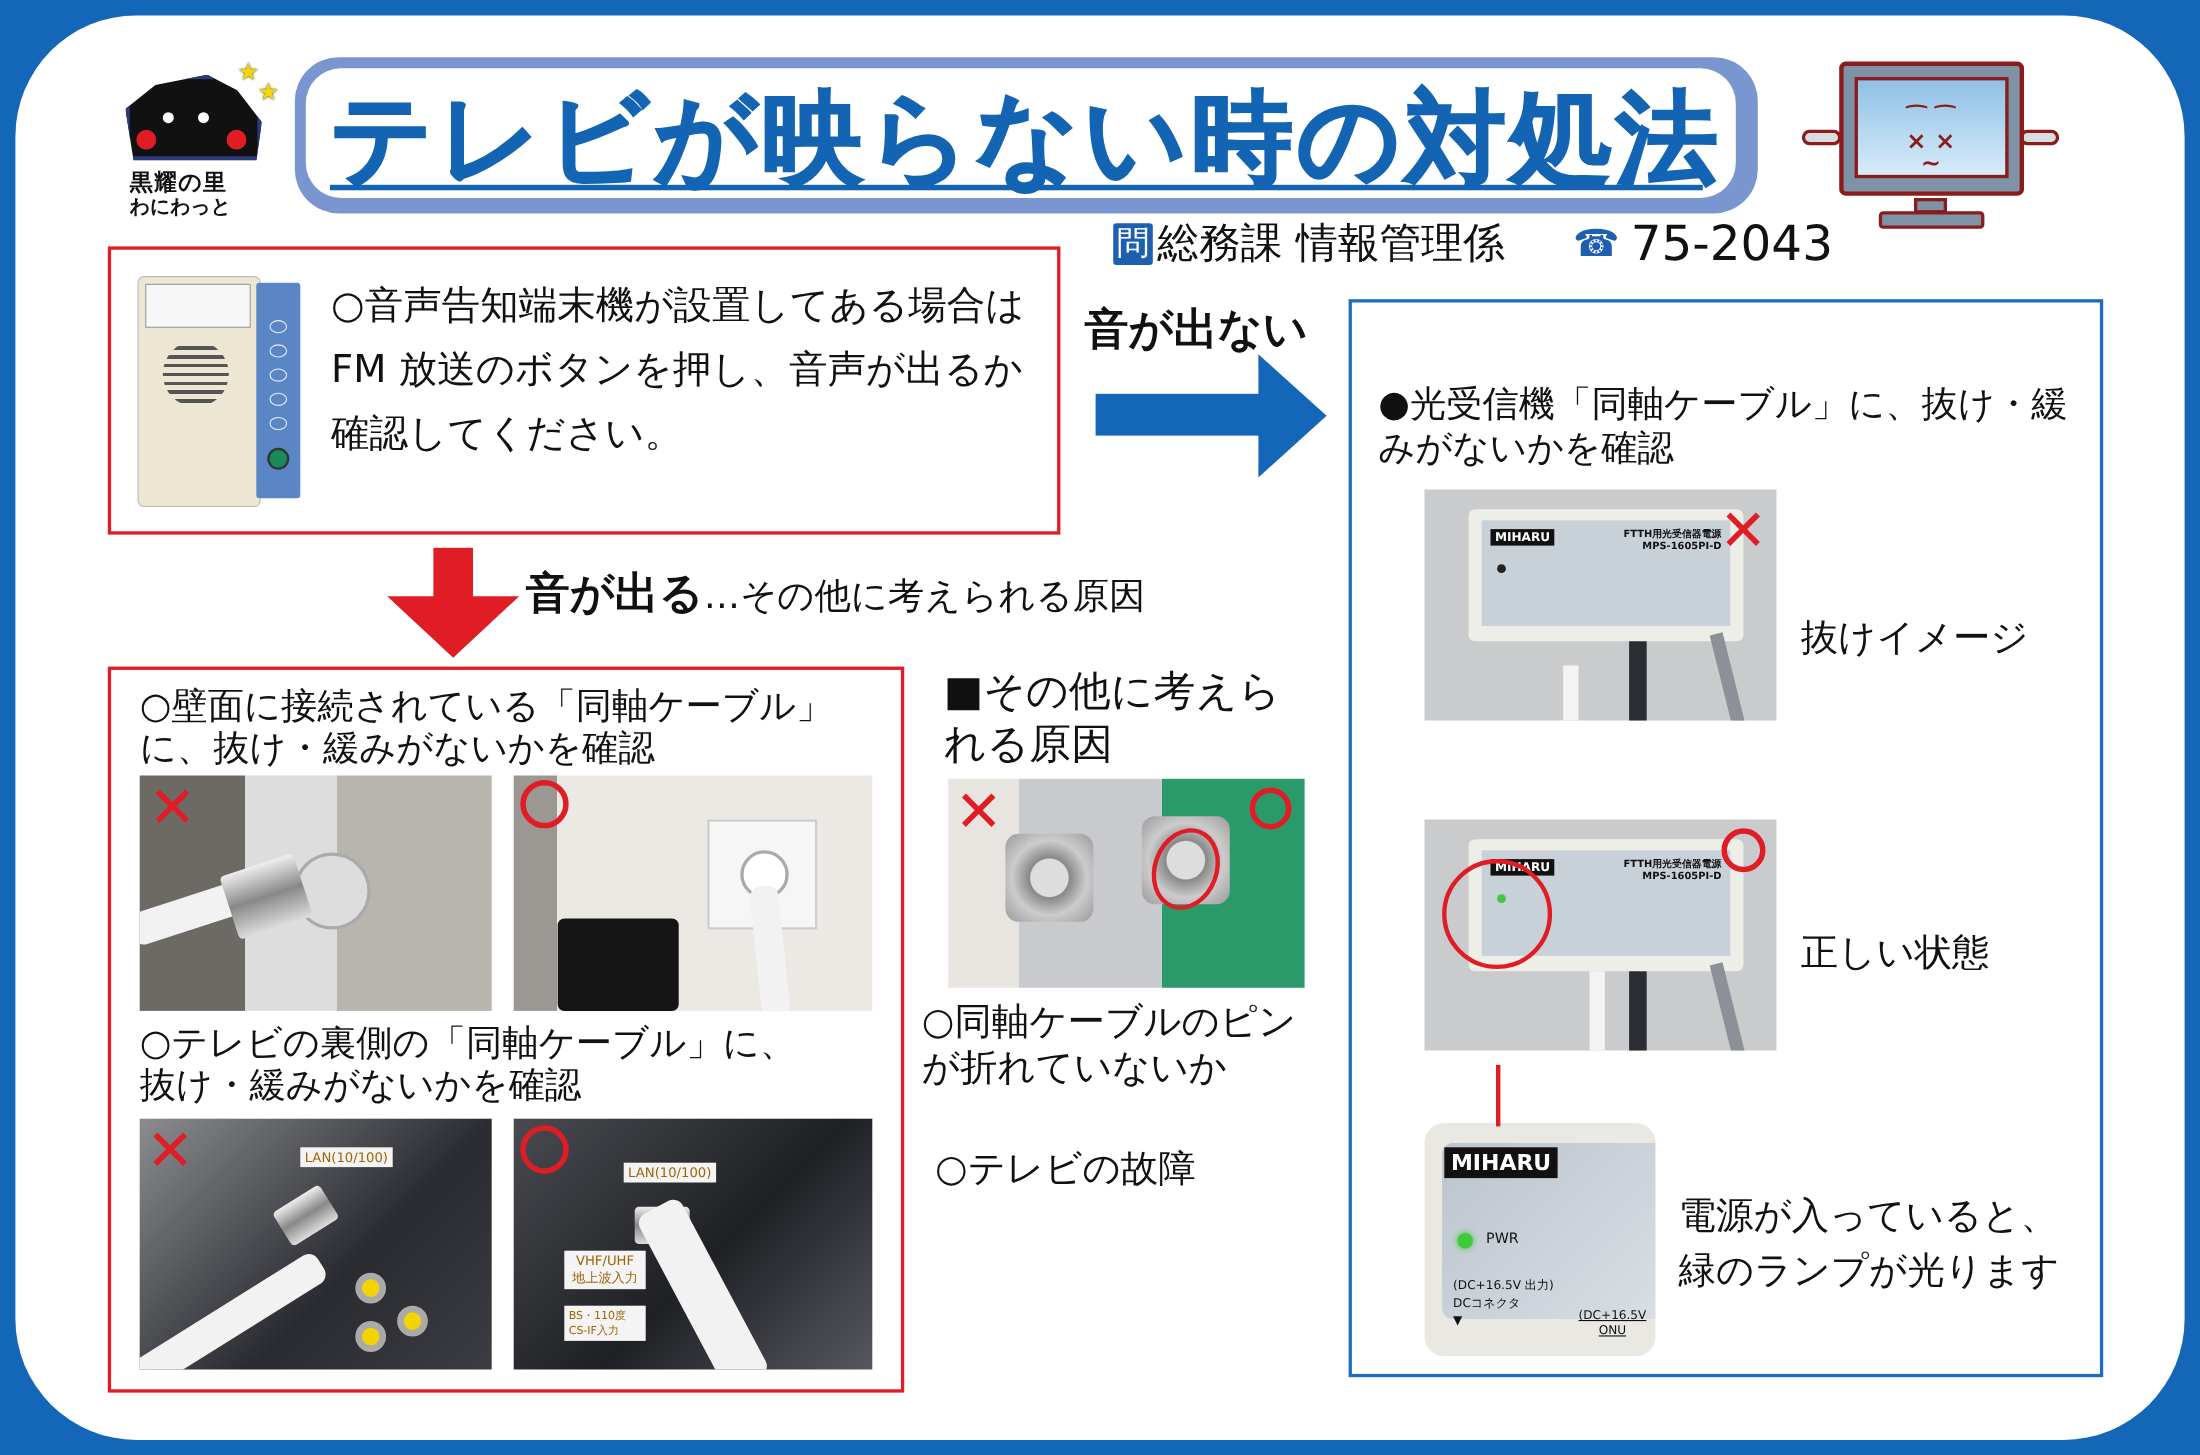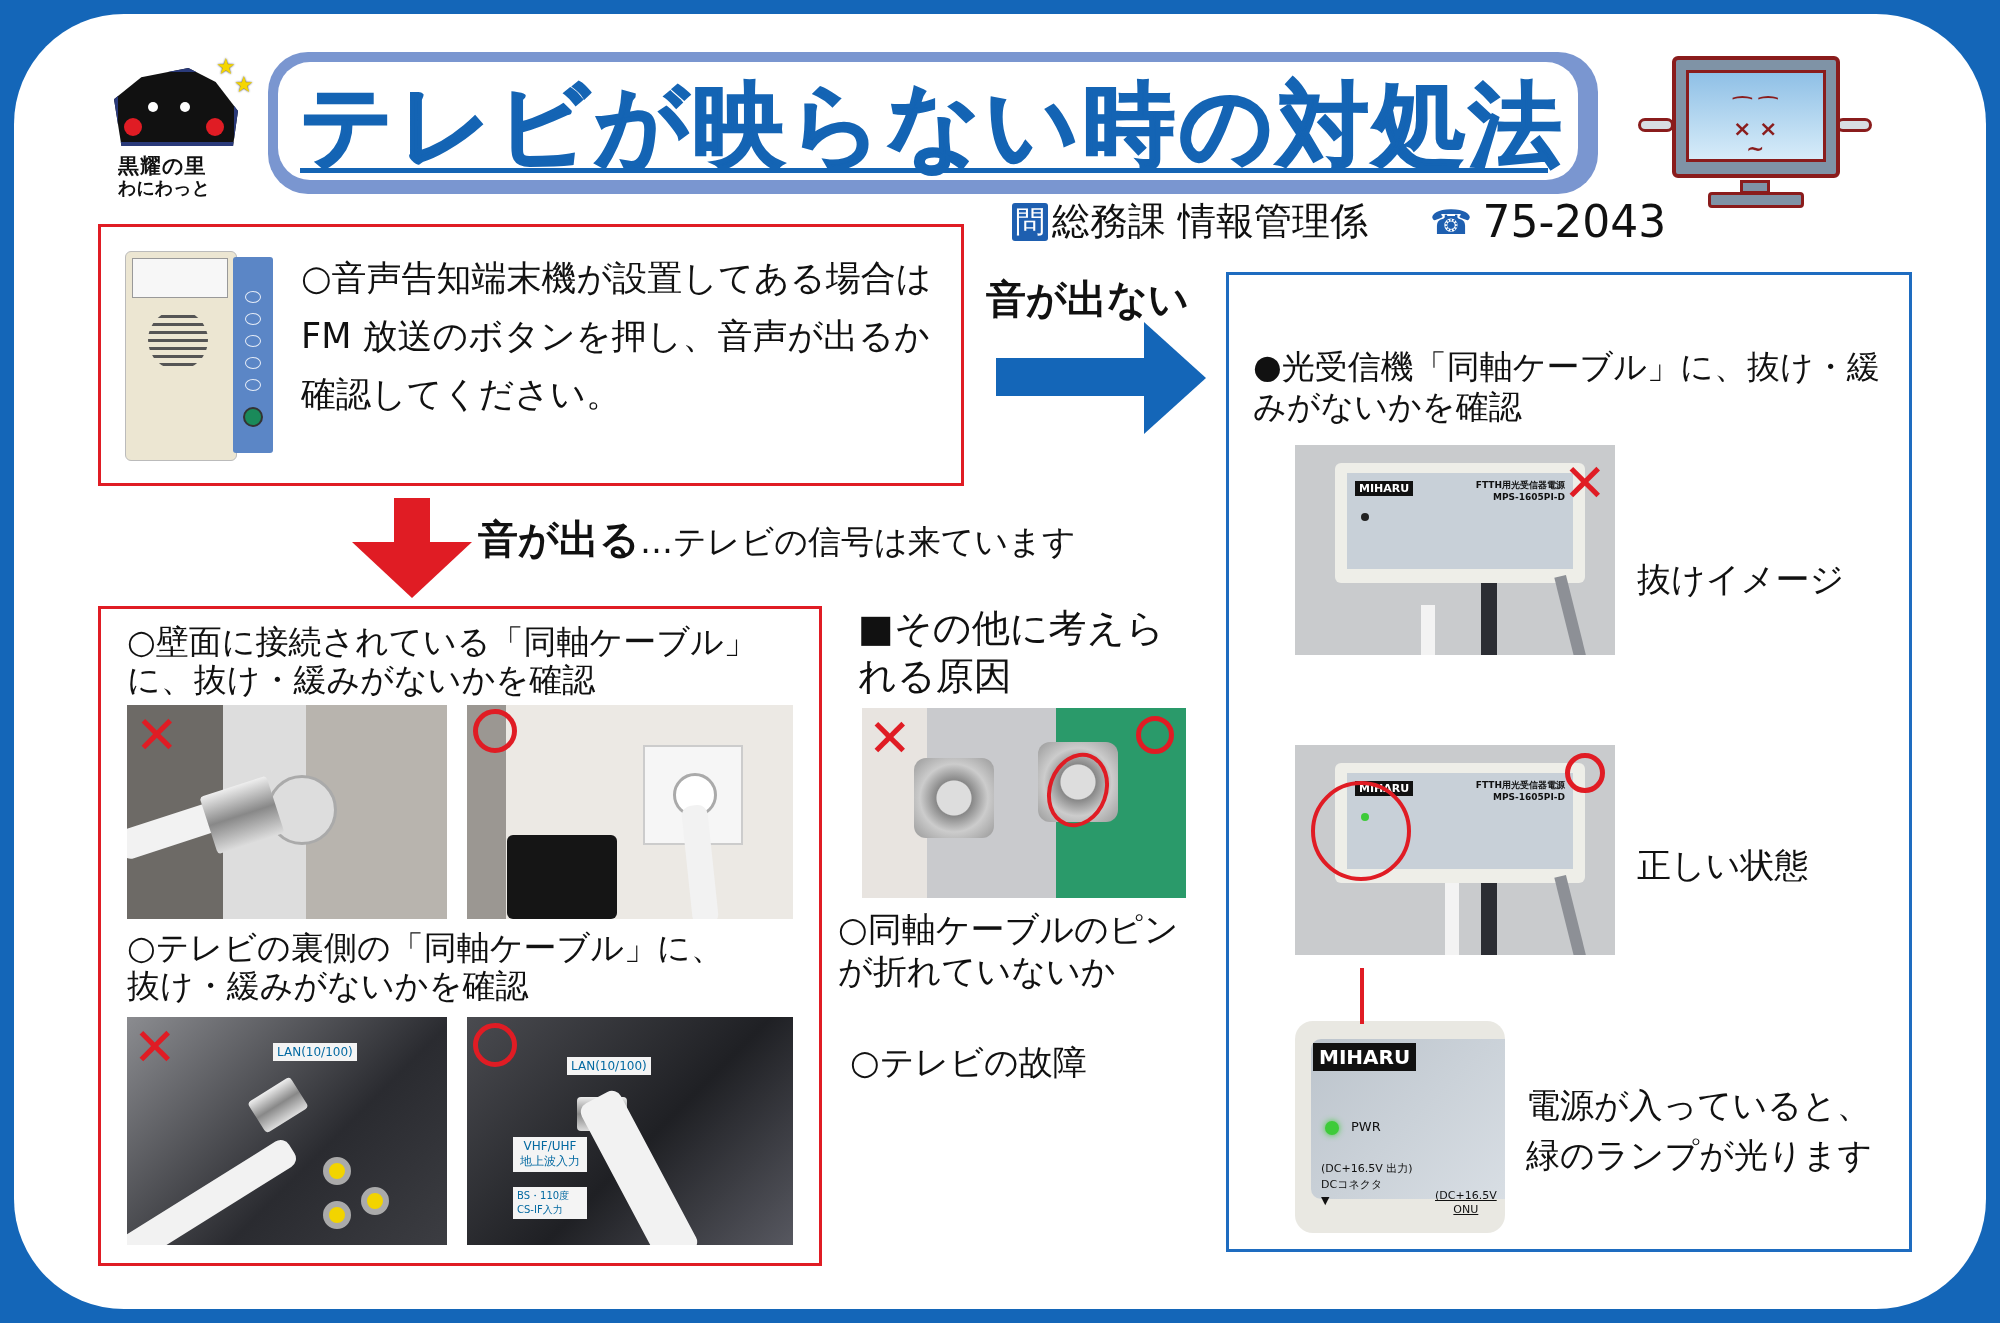--- a/index.html
+++ b/index.html
@@ -71,21 +71,21 @@
   .ph-wall-x { left: 26px; top: 96px; width: 320px; height: 214px; background: linear-gradient(90deg, #6d6a66 0 30%, #ddd 30% 56%, #b8b4ae 56%); }
   .ph-wall-o { left: 366px; top: 96px; width: 326px; height: 214px; background: linear-gradient(90deg, #9b9792 0 12%, #ece9e4 12%); }
   .ph-tv-x { left: 26px; top: 408px; width: 320px; height: 228px; background: linear-gradient(135deg, #8b8c90, #2a2b30 60%, #3c3d42); }
   .ph-tv-o { left: 366px; top: 408px; width: 326px; height: 228px; background: linear-gradient(135deg, #4a4b50, #1f2024 55%, #575860); }
   .mark-x { position: absolute; color: #e01c24; font-size: 52px; font-weight: bold; line-height: 1; }
   .mark-o { position: absolute; width: 44px; height: 44px; border: 5px solid #e01c24; border-radius: 50%; }
   .cable-w { position: absolute; background: #f2f2f2; border-radius: 10px; }
   .conn { position: absolute; background: linear-gradient(#eee, #888, #ddd); border-radius: 4px; }
   .socket { position: absolute; border-radius: 50%; background: #fff; border: 3px solid #aaa; }
   .plug-black { position: absolute; background: #151515; border-radius: 6px; }
-  .lbl { position: absolute; background: #f4f4f4; color: #0369a1; font-size: 14px; padding: 2px 4px; }
+  .lbl { position: absolute; background: #f4f4f4; color: #a16207; font-size: 14px; padding: 2px 4px; }
   .rca { position: absolute; width: 28px; height: 28px; border-radius: 50%; background: #f2d400; border: 6px solid #aaa; }
 
   
   .other-h { position: absolute; left: 858px; top: 604px; font-size: 38px; font-weight: normal; line-height: 48px; }
   .ph-pin { left: 862px; top: 708px; width: 324px; height: 190px; background: linear-gradient(90deg, #e8e4e0 0 20%, #c9cacd 20% 60%, #2a9a6a 60%); }
   .nut { position: absolute; width: 80px; height: 80px; border-radius: 12px; background: radial-gradient(circle, #ddd 30%, #888 32%, #ccc 60%, #999 100%); }
   .pin-note { position: absolute; left: 838px; top: 908px; font-size: 34px; line-height: 42px; }
   .tv-broken { position: absolute; left: 838px; top: 1040px; font-size: 34px; margin-left: 12px; }
 
   
@@ -177,21 +177,21 @@
 <div class="arrow-right">
   <div class="shaft"></div>
     <div class="head"></div>
 </div>
 
 <div class="arrow-down">
   <div class="shaft"></div>
     <div class="head"></div>
 </div>
 <div class="sound-ok">
-  <span class="b">音が出る</span><span class="s">…テレビの信号は来ています</span>
+  <span class="b">音が出る</span><span class="s">…その他に考えられる原因</span>
 </div>
 
 <div class="box2">
   <div class="h1" style="width:680px">○壁面に接続されている「同軸ケーブル」に、抜け・緩みがないかを確認</div>
 
   <div class="photo ph-wall-x">
     <div class="socket" style="left:140px;top:70px;width:70px;height:70px;background:#ddd"></div>
     <div class="cable-w" style="left:-10px;top:110px;width:110px;height:30px;transform:rotate(-18deg)"></div>
     <div class="conn" style="left:80px;top:80px;width:70px;height:60px;transform:rotate(-18deg)"></div>
     <div class="mark-x" style="left:8px;top:4px">✕</div>

